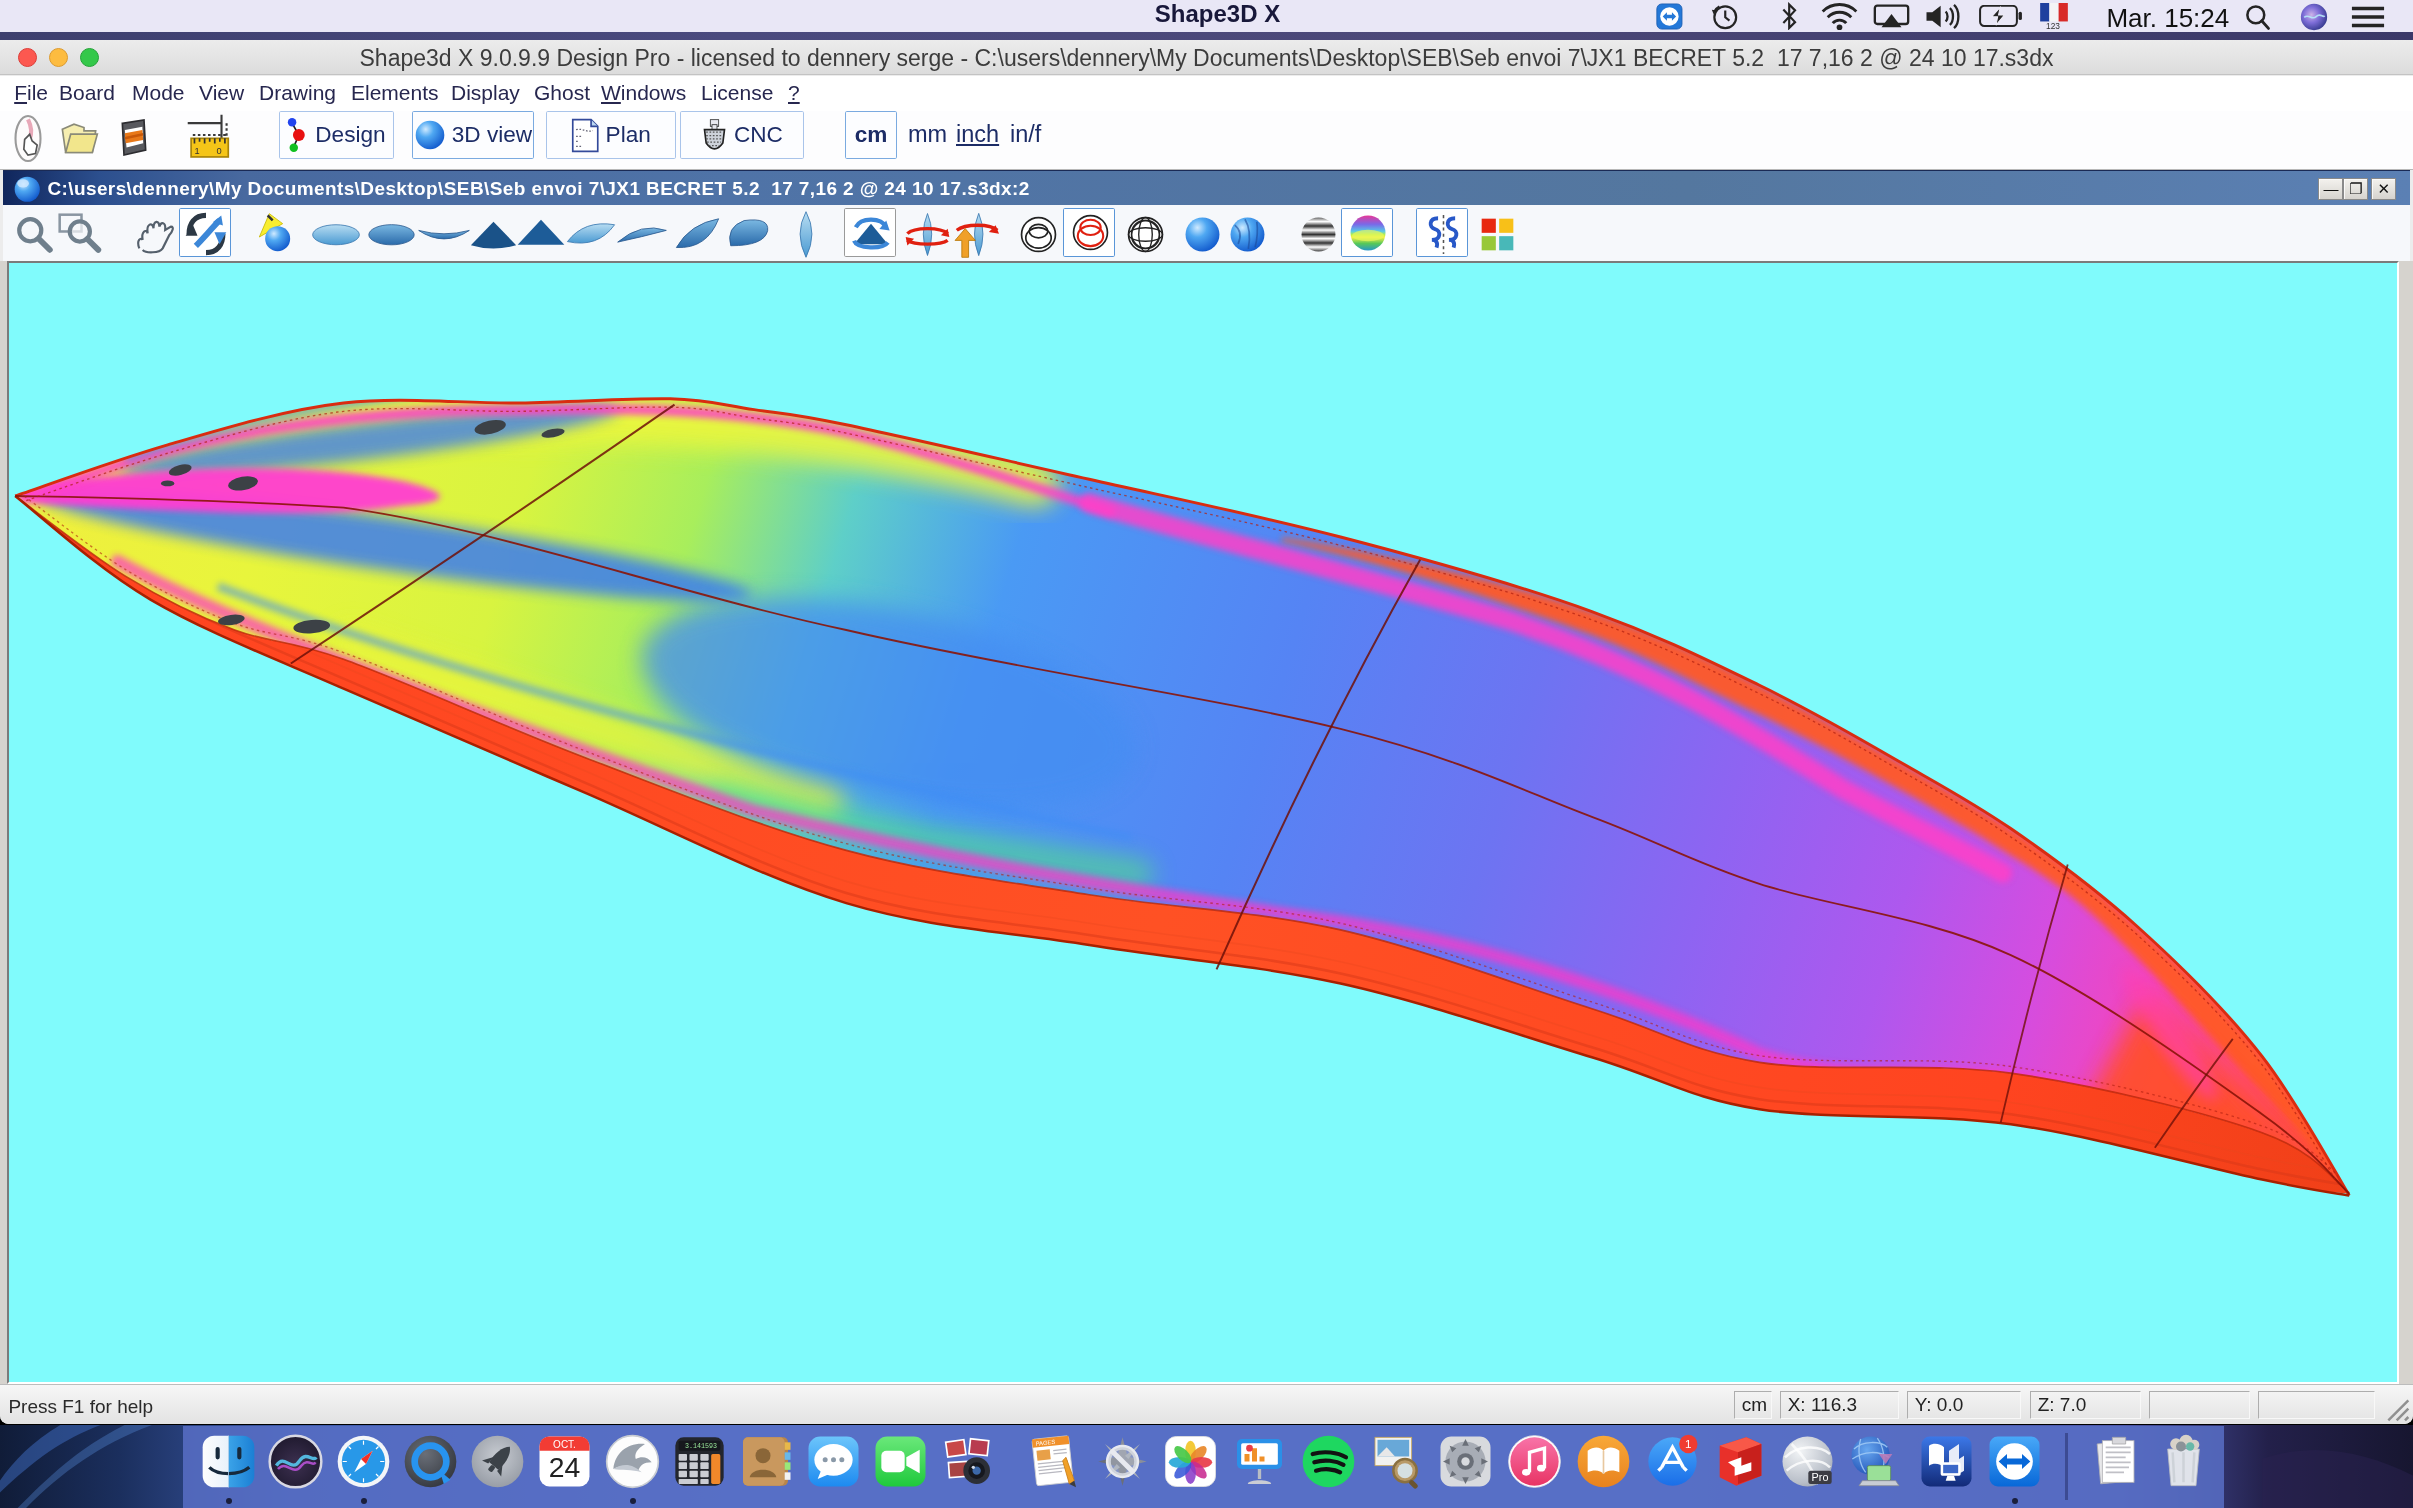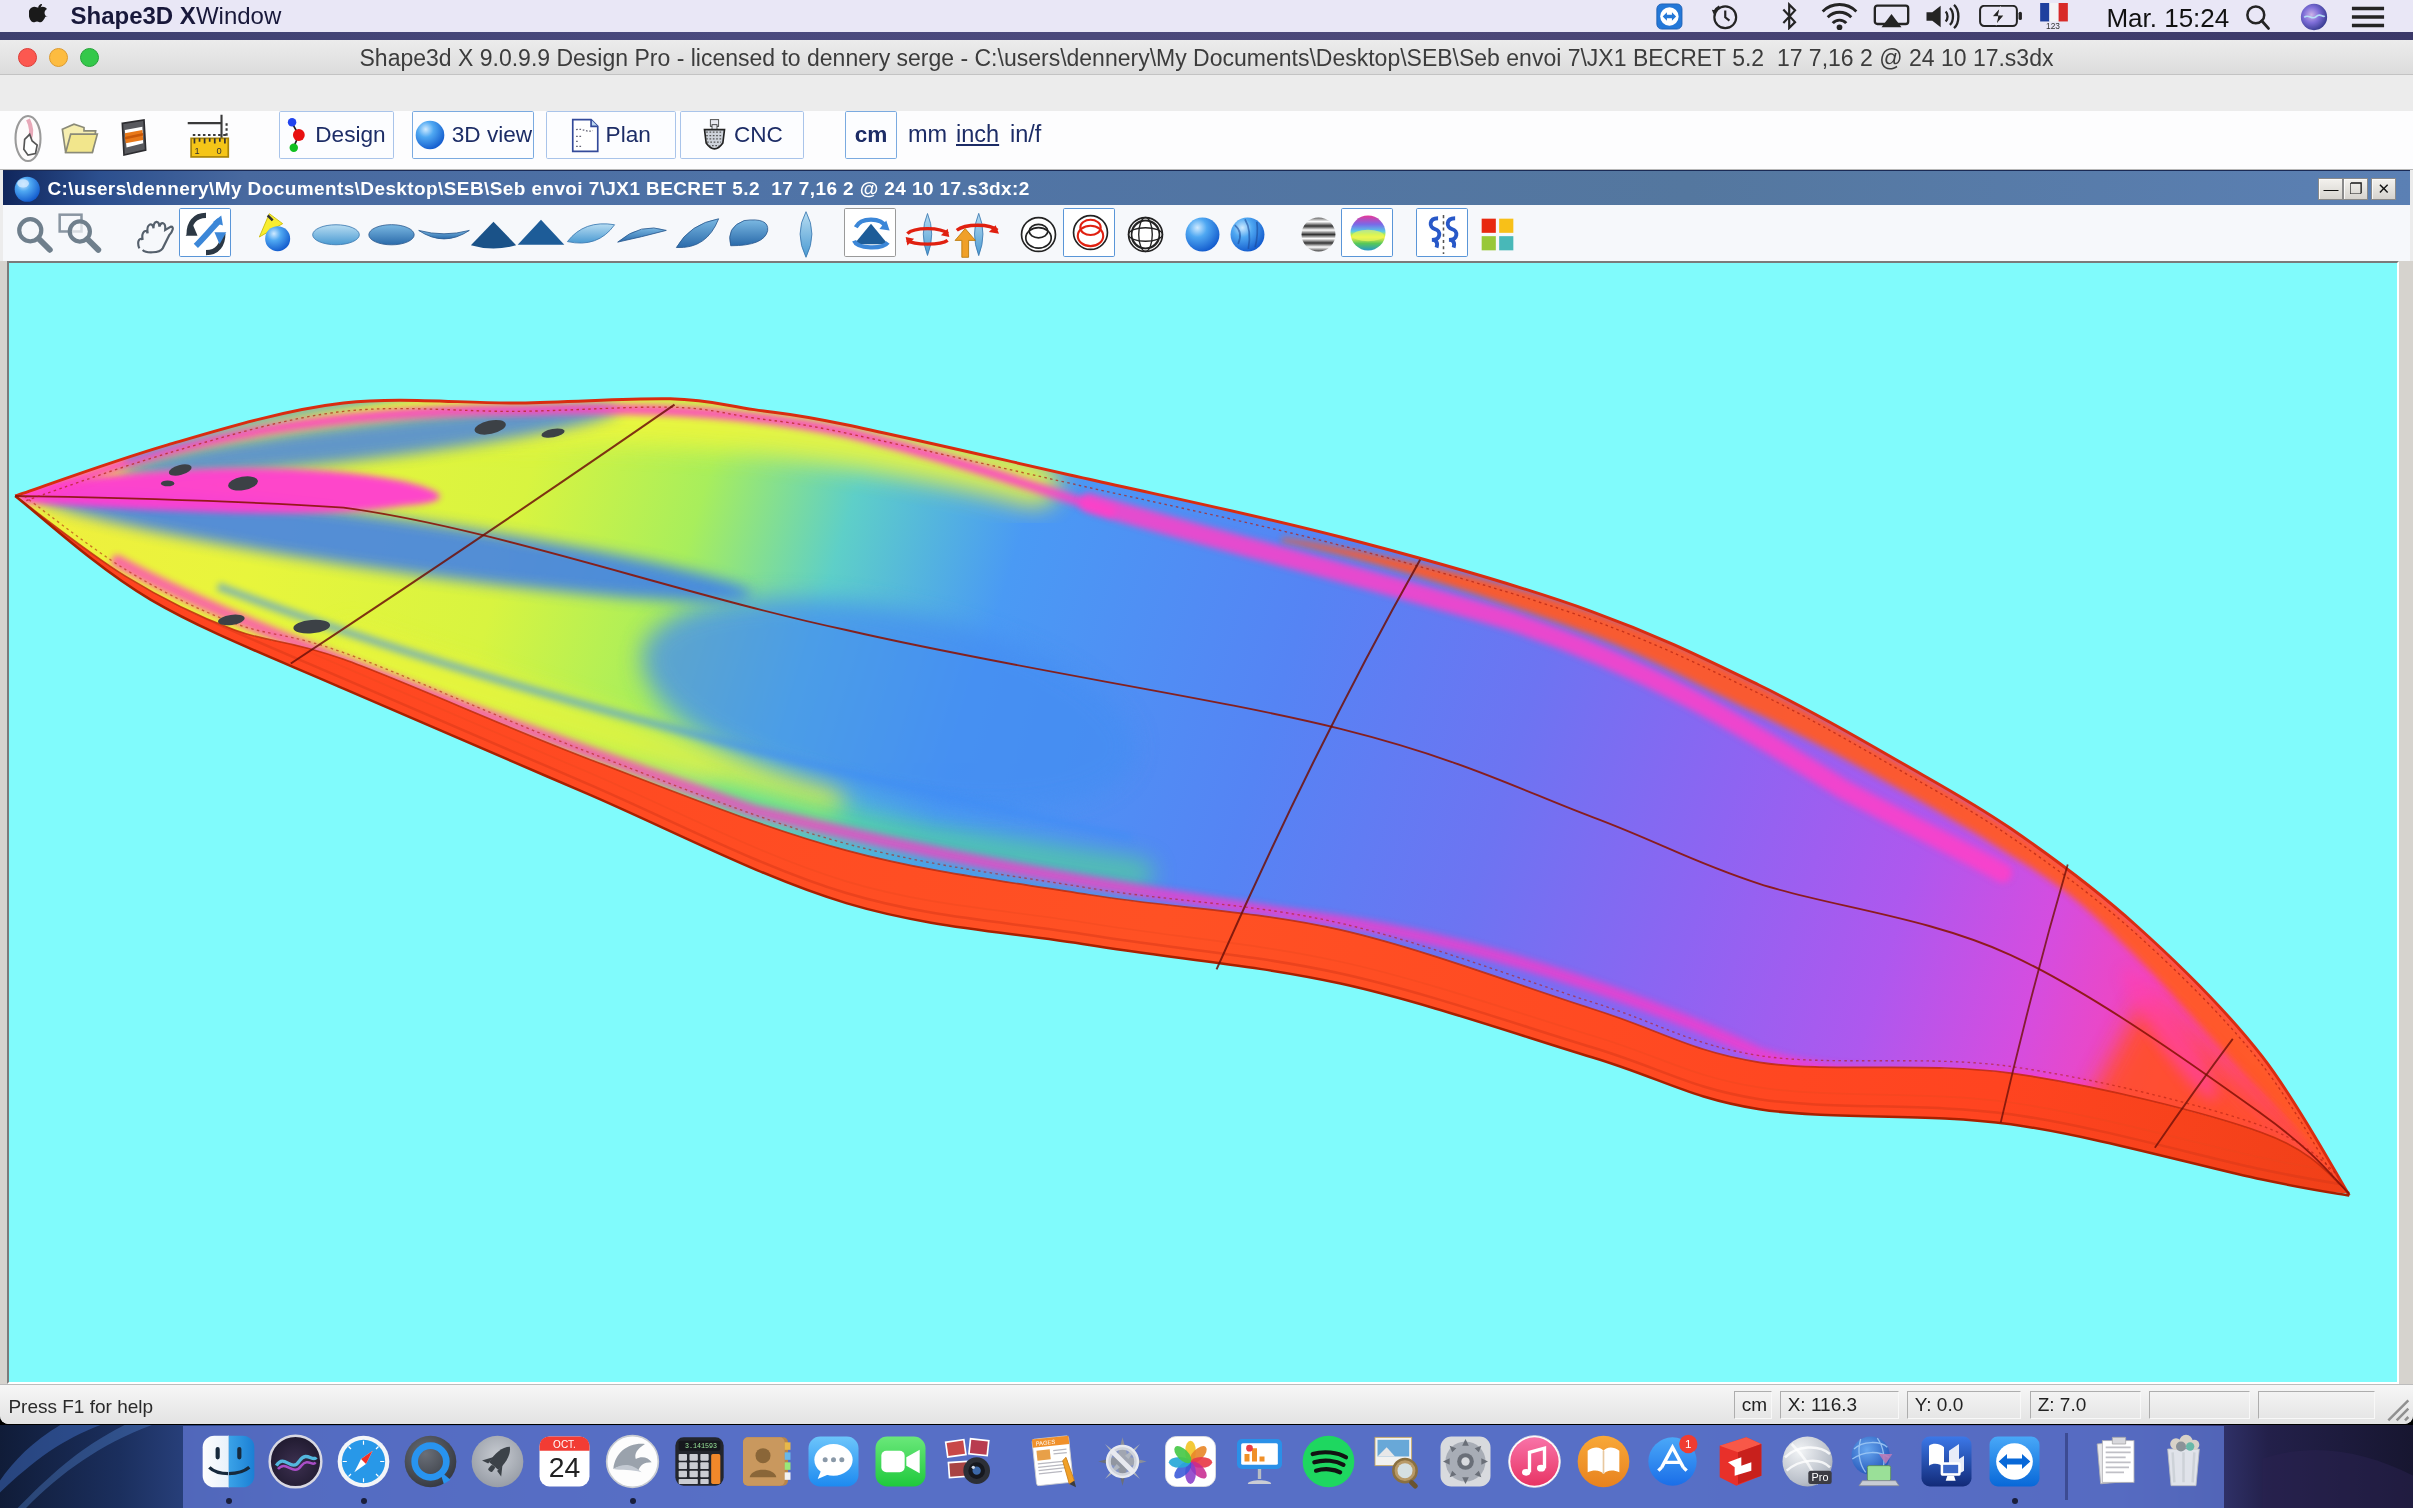--- a/index.html
+++ b/index.html
@@ -1,20 +1,20 @@
 <!DOCTYPE html>
 <html style="font-size:13.4px"><head>
 <meta charset="utf-8">
 <style>
 * { margin:0; padding:0; box-sizing:border-box; }
 html,body { width:2413px; height:1508px; overflow:hidden; background:#000; }
 body { font-family:"Liberation Sans", sans-serif; position:relative; }
 #stage { position:absolute; left:0; top:0; width:2413px; height:1508px; }
 
-#menubar { position:absolute; left:0; top:0; width:2413px; height:32px; background:#e9e7f6; display:flex; align-items:center; color:#18183a; }
+#menubar { position:absolute; left:0; top:0; width:2413px; height:32px; background:#e9e7f6; display:flex; align-items:center; color:#18183a;flex-direction:column; }
 #menubar .apple { margin-left:28.5px; }
 #menubar .appname { font-weight:bold; font-size:24px; margin-left:22px; }
 #menubar .mitem { font-size:24px; }
 #mbright { position:absolute; left:0; top:0; width:2413px; height:32px; }
 #mbright svg { display:block; }
 .mbtime { font-size:26px; color:#111; margin:0 11.7px 0 13.4px;text-align:center; }
 
 #wallstrip { position:absolute; left:0; top:32px; width:2413px; height:8.4px; background:linear-gradient(90deg,#3d3f6e,#4a4a7e 30%,#4c4878 60%,#3a3868); }
 
 #appwin { position:absolute; left:0; top:40px; width:2413px; height:1384px; background:#ececec; border-radius:0 0 8.4px 8.4px; }
@@ -126,20 +126,33 @@
         <path d="M1 3 H39 M1 13 H39 M1 23 H39" stroke="#242424" stroke-width="4"></path>
       </svg>
   </div>
   <div id="wallstrip"></div>
   <div id="appwin">
     <div id="titlebar">
       <div class="tl" id="tl1"></div>
         <div class="tl" id="tl2"></div>
         <div class="tl" id="tl3"></div>
       <div id="wtitle">Shape3d X 9.0.9.9 Design Pro - licensed to dennery serge - C:\users\dennery\My Documents\Desktop\SEB\Seb envoi 7\JX1 BECRET 5.2&nbsp; 17 7,16 2 @ 24 10 17.s3dx</div>
+    </div>
+    <div id="appmenu">
+      <span style="left:14.2px"><u>F</u>ile</span>
+      <span style="left:59px">Board</span>
+      <span style="left:132px">Mode</span>
+      <span style="left:199px">View</span>
+      <span style="left:259px">Drawing</span>
+      <span style="left:351px">Elements</span>
+      <span style="left:451px">Display</span>
+      <span style="left:534px">Ghost</span>
+      <span style="left:601px"><u>W</u>indows</span>
+      <span style="left:701px">License</span>
+      <span style="left:788px"><u>?</u></span>
     </div>
     <div id="apptoolbar">
       <svg class="tico" style="left:13.4px;top:2.5px" width="30" height="49" viewBox="0 0 36 58">
         <ellipse cx="18" cy="29" rx="15" ry="27" fill="#fdfbfb" stroke="#9a9a9a" stroke-width="2.5"></ellipse>
         <path d="M18 6 C22 14 23 22 20 30" stroke="#e8a8b8" stroke-width="5" fill="none"></path>
         <path d="M14 30 l6 -6 3 8 6 5 -2 10 -9 2 -5 -7 z" fill="#fff" stroke="#555" stroke-width="2"></path>
       </svg>
       <svg class="tico" style="left:59px;top:8.4px" width="40" height="37" viewBox="0 0 48 44">
         <path d="M4 12 L18 6 30 10 30 14 44 14 40 40 8 40 Z" fill="#f6eeb0" stroke="#8a8a78" stroke-width="2"></path>
         <path d="M8 40 L14 18 46 18 40 40 Z" fill="#f2e68c" stroke="#8a8a78" stroke-width="2"></path>

